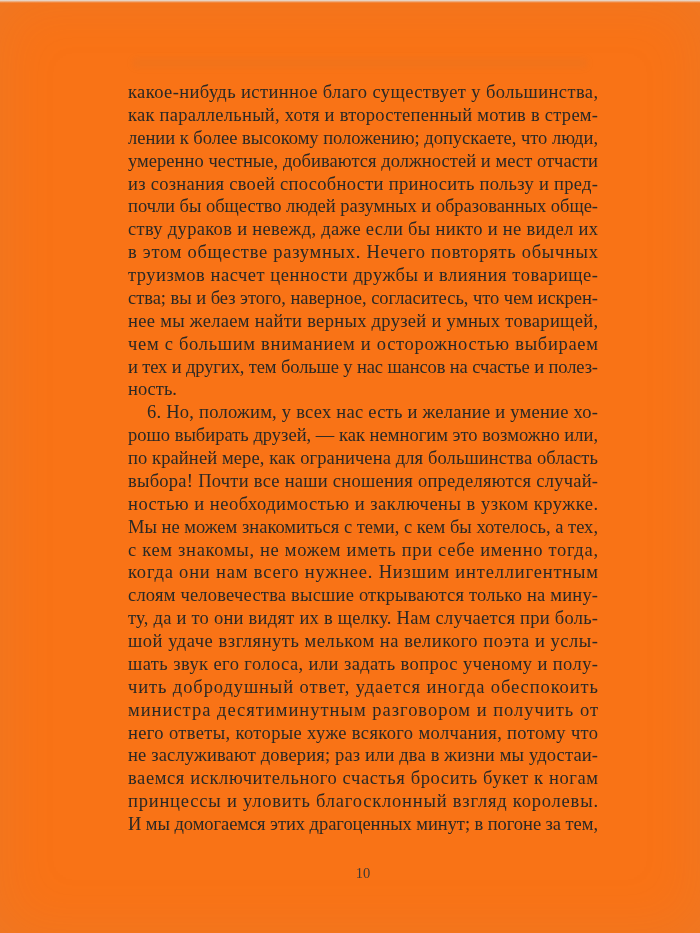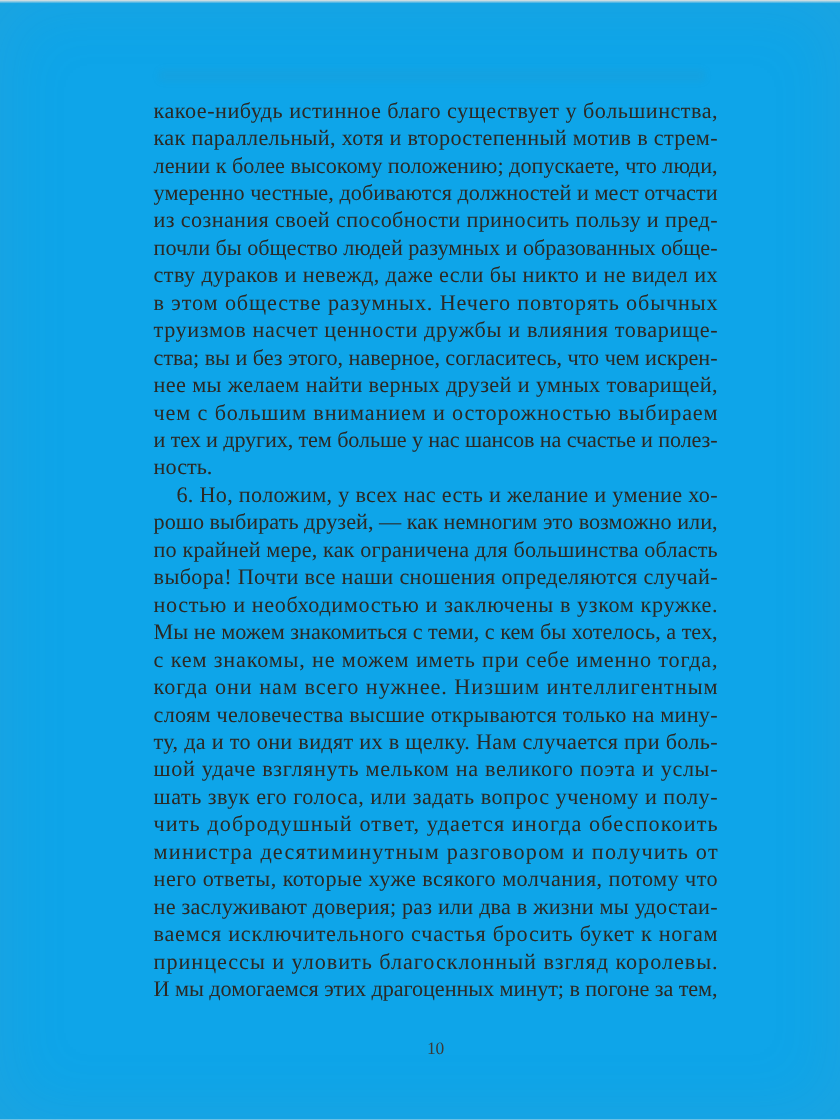--- a/index.html
+++ b/index.html
@@ -1,21 +1,21 @@
 <!DOCTYPE html>
 <html><head>
 <meta charset="utf-8">
 <style>
   html, body { margin: 0; padding: 0; }
   body { background: #e9e9e8; }
   .page {
     position: relative;
     width: 700px;
     height: 933px;
-    background: #0ea5e9;
+    background: #f97316;
     overflow: hidden;
     box-shadow: inset 0 0 60px rgba(160,155,148,0.12);
     font-family: "Liberation Serif", serif;
   }
   .edge-top {
     position: absolute; top: 0; left: 0; right: 0; height: 3px;
     background: linear-gradient(#e7e5e2, rgba(255,255,255,0));
   }
   .show-through {
     position: absolute; left: 132px; top: 58px; width: 456px; height: 10px;

